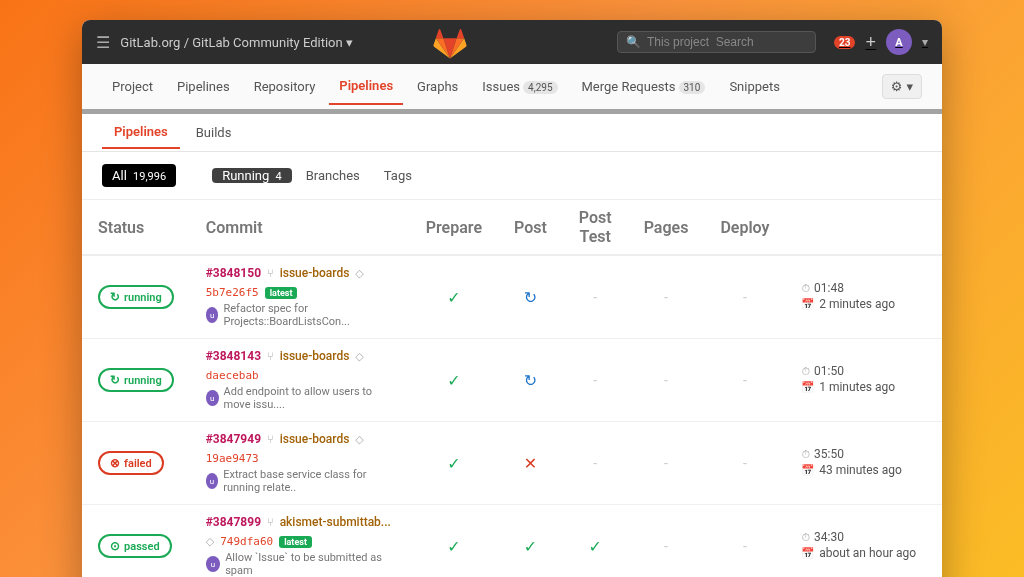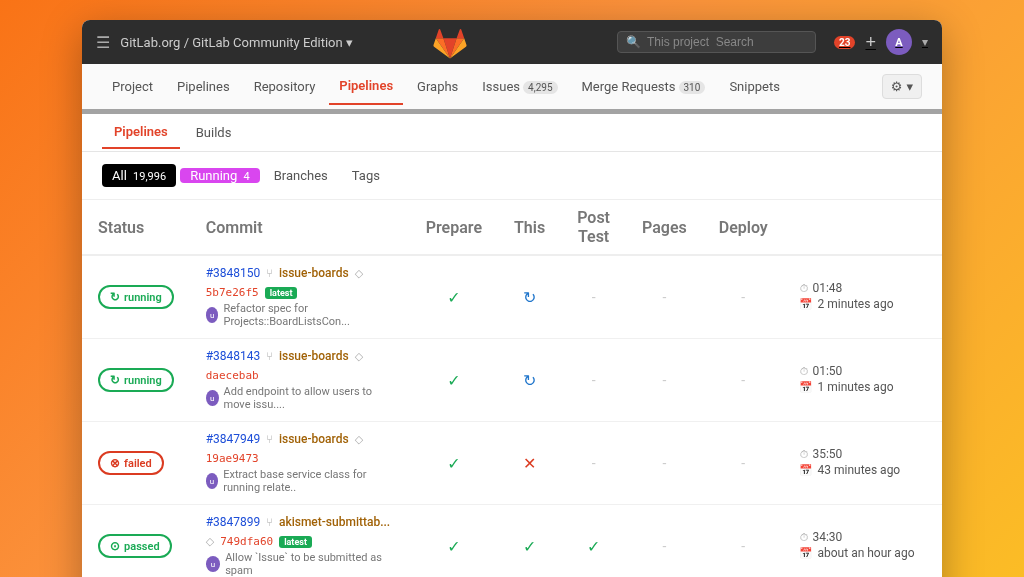--- a/index.html
+++ b/index.html
@@ -164,26 +164,27 @@
     }
     .filter-tab.active {
       background: #000000;
       color: #fff;
     }
     .filter-tab .tab-count {
       font-size: 11px;
       margin-left: 3px;
     }
     .running-tab {
-      background: #d946ef;
+      background: #404040;
       color: #fff;
       border-radius: 4px;
       padding: 0 10px;
       font-size: 13px;
       cursor: pointer;
+      margin-left: 32px;
     }
     .running-tab .tab-count { margin-left: 3px; font-size: 11px; }
 
     
     .pipeline-table {
       width: 100%;
       border-collapse: collapse;
       font-size: 12px;
     }
     .pipeline-table thead tr {
@@ -225,21 +226,21 @@
     }
     .status-failed {
       border: 2px solid #db3b21;
       color: #db3b21;
     }
     .status-icon { font-size: 12px; }
 
     
     .commit-cell { min-width: 220px; }
     .commit-line1 { display: flex; align-items: center; gap: 6px; flex-wrap: wrap; margin-bottom: 3px; }
-    .commit-id { color: #1d4ed8; font-weight: 400; font-size: 12px; }
+    .commit-id { color: #be185d; font-weight: 700; font-size: 12px; }
     .branch-icon { color: #aaa; font-size: 11px; }
     .branch-name { color: #a16207; font-size: 12px; font-weight: 500; }
     .arrow-icon { color: #aaa; font-size: 11px; }
     .commit-sha { color: #e24329; font-size: 11px; font-family: monospace; }
     .latest-badge {
       background: #1aaa55;
       color: #fff;
       font-size: 9px;
       padding: 1px 5px;
       border-radius: 3px;
@@ -350,21 +351,21 @@
     <a class="filter-tab">Branches</a>
     <a class="filter-tab">Tags</a>
   </div>
 
   <table class="pipeline-table">
     <thead>
       <tr>
         <th>Status</th>
         <th>Commit</th>
         <th style="text-align:right">Prepare</th>
-        <th style="text-align:center">This</th>
+        <th style="text-align:center">Post</th>
         <th style="text-align:center">Post Test</th>
         <th style="text-align:center">Pages</th>
         <th style="text-align:center">Deploy</th>
         <th></th>
         <th></th>
       </tr>
     </thead>
     <tbody id="pipeline-tbody">
     <tr>
           <td><span class="status-badge status-running">

